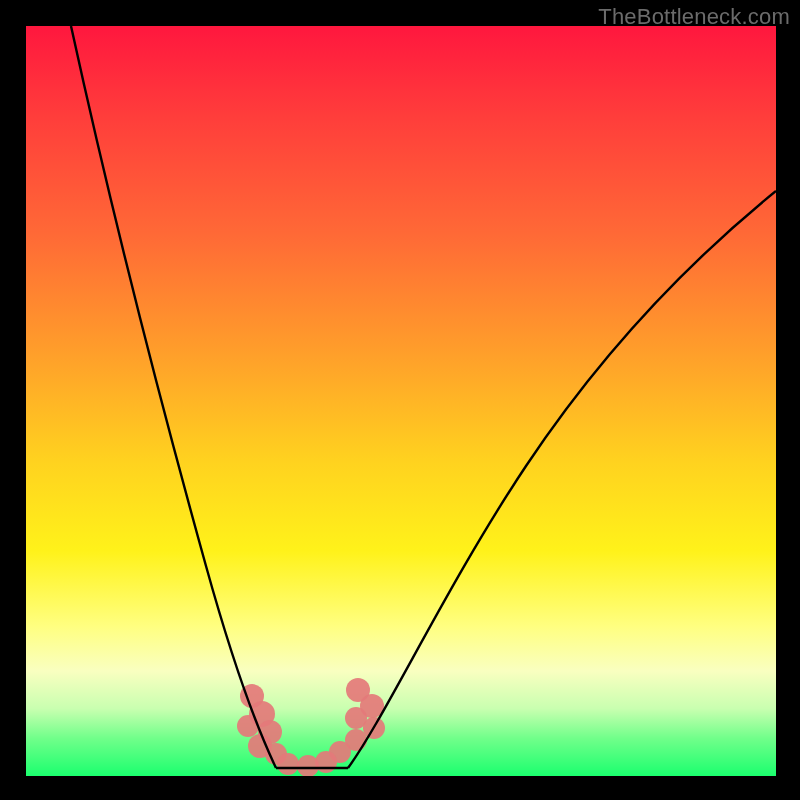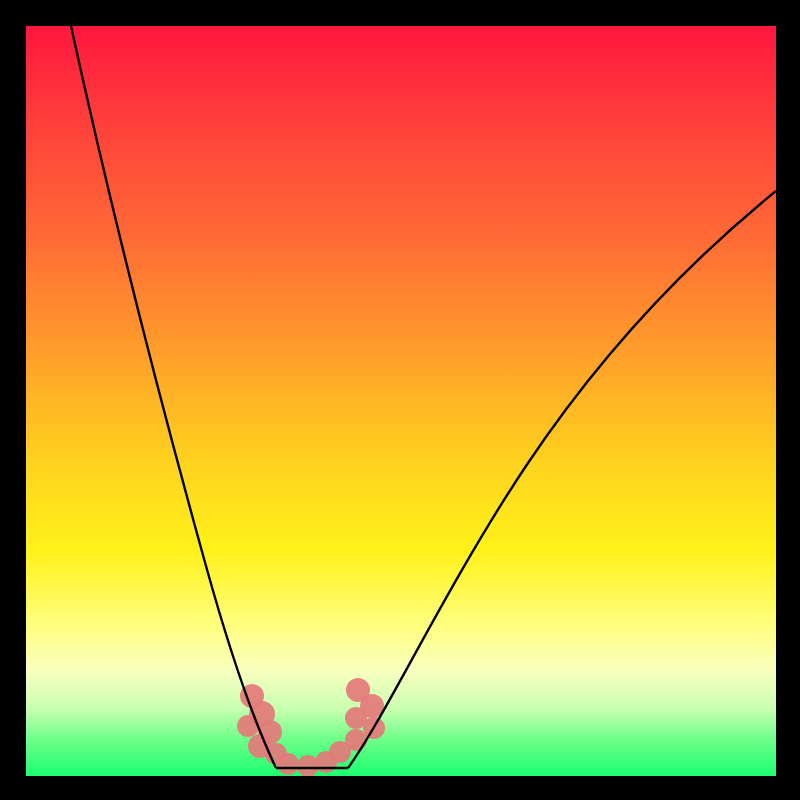--- a/index.html
+++ b/index.html
@@ -102,13 +102,14 @@
 
       <path class="curve" d="M 250 742 L 322 742"></path>
 
       <path class="curve" d="M 322 742
                C 360 690, 420 560, 500 440
                C 580 320, 670 230, 750 165"></path>
     </svg>
 
   </div>
 
+  <div class="watermark">TheBottleneck.com</div>
 </div>
 
 </body></html>

